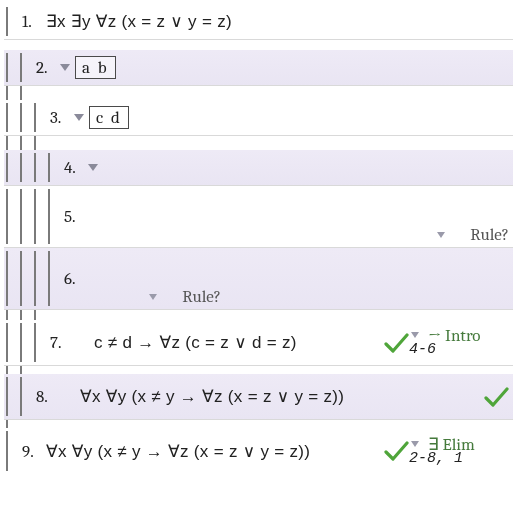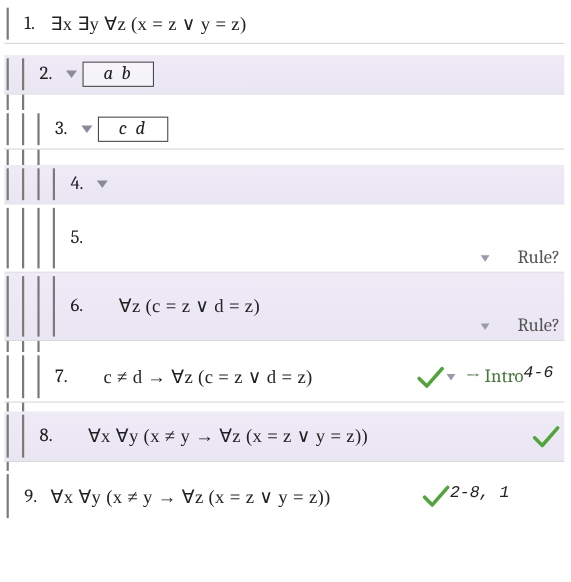--- a/index.html
+++ b/index.html
@@ -29,26 +29,25 @@
   }
   .bar {
     width: 2px;
     background: #7a7a7a;
     margin-left: 2px;
     margin-right: 10px;
   }
   .flag-box {
     display: inline-block;
     border: 1px solid #4a4a4a;
-    padding: 1px 18px;
+    padding: 1px 6px;
     margin: 0 6px 0 0;
     font-family: "Cambria",serif;
     letter-spacing: 2px;
     background: rgba(255,255,255,0.5);
-    font-style: italic;
   }
   .num {
     min-width: 22px;
     text-align: left;
     padding-right: 2px;
     color: #222;
   }
   .tog {
     width: 0; height: 0;
     border-left: 5px solid transparent;
@@ -58,21 +57,21 @@
     flex: 0 0 auto;
   }
   .tog.small {
     border-left-width: 4px;
     border-right-width: 4px;
     border-top-width: 6px;
     border-top-color: #9a9aaa;
   }
   .formula {
     flex: 1 1 auto;
-    font-family: Liberation Serif, serif;
+    font-family: Liberation Sans, sans-serif;
     letter-spacing: 0.3px;
     padding-left: 2px;
   }
   .rule-area {
     display: flex;
     align-items: center;
     gap: 20px;
     min-width: 115px;
     justify-content: flex-end;
     margin-top: 36px;
@@ -93,21 +92,21 @@
     flex: 0 0 auto;
   }
   .check svg { display:block; }
   .spacer { flex: 0 0 auto; width: 20px; }
 
   
   .line.first { border-top: none; }
 
   
   .rule-col {
-    display:flex; flex-direction:row; align-items:center;
+    display:flex; flex-direction:column; align-items:flex-start;
     min-width: 100px;
   }
   .rule-row { display:flex; align-items:center; gap:4px;}
 </style>
 </head>
 <body>
 
 <div class="proof">
 
   <div class="line plain first">
@@ -185,21 +184,20 @@
 
   <div class="line alt">
     <div class="bars">
         <div class="bar"></div>
         <div class="bar"></div>
         <div class="bar"></div>
         <div class="bar"></div>
       </div>
     <span class="num">6.</span>
     <span class="spacer"></span>
-    <span class="formula">∀z (c = z ∨ d = z)</span>
     <div class="rule-area">
       <span class="tog small"></span>
       <span class="rule-text gray">Rule?</span>
     </div>
   </div>
 
   <div style="height:10px;display:flex">
       <div class="bars">
         <div class="bar"></div>
         <div class="bar"></div>
@@ -263,17 +261,21 @@
         <div class="bar"></div>
       </div>
     <span class="num">9.</span>
     <span class="formula">∀x ∀y (x ≠ y → ∀z (x = z ∨ y = z))</span>
     <span class="check">
       <svg viewBox="0 0 26 22">
           <path d="M3 12 L10 19 L24 3" stroke="#4fa53a" stroke-width="3.2" fill="none" stroke-linecap="round" stroke-linejoin="round"></path>
         </svg>
     </span>
     <div class="rule-col">
+      <div class="rule-row">
+        <span class="tog small"></span>
+        <span class="rule-text">∃ Elim</span>
+      </div>
       <span class="cite">2-8, 1</span>
     </div>
   </div>
 
 </div>
 
 </body></html>

